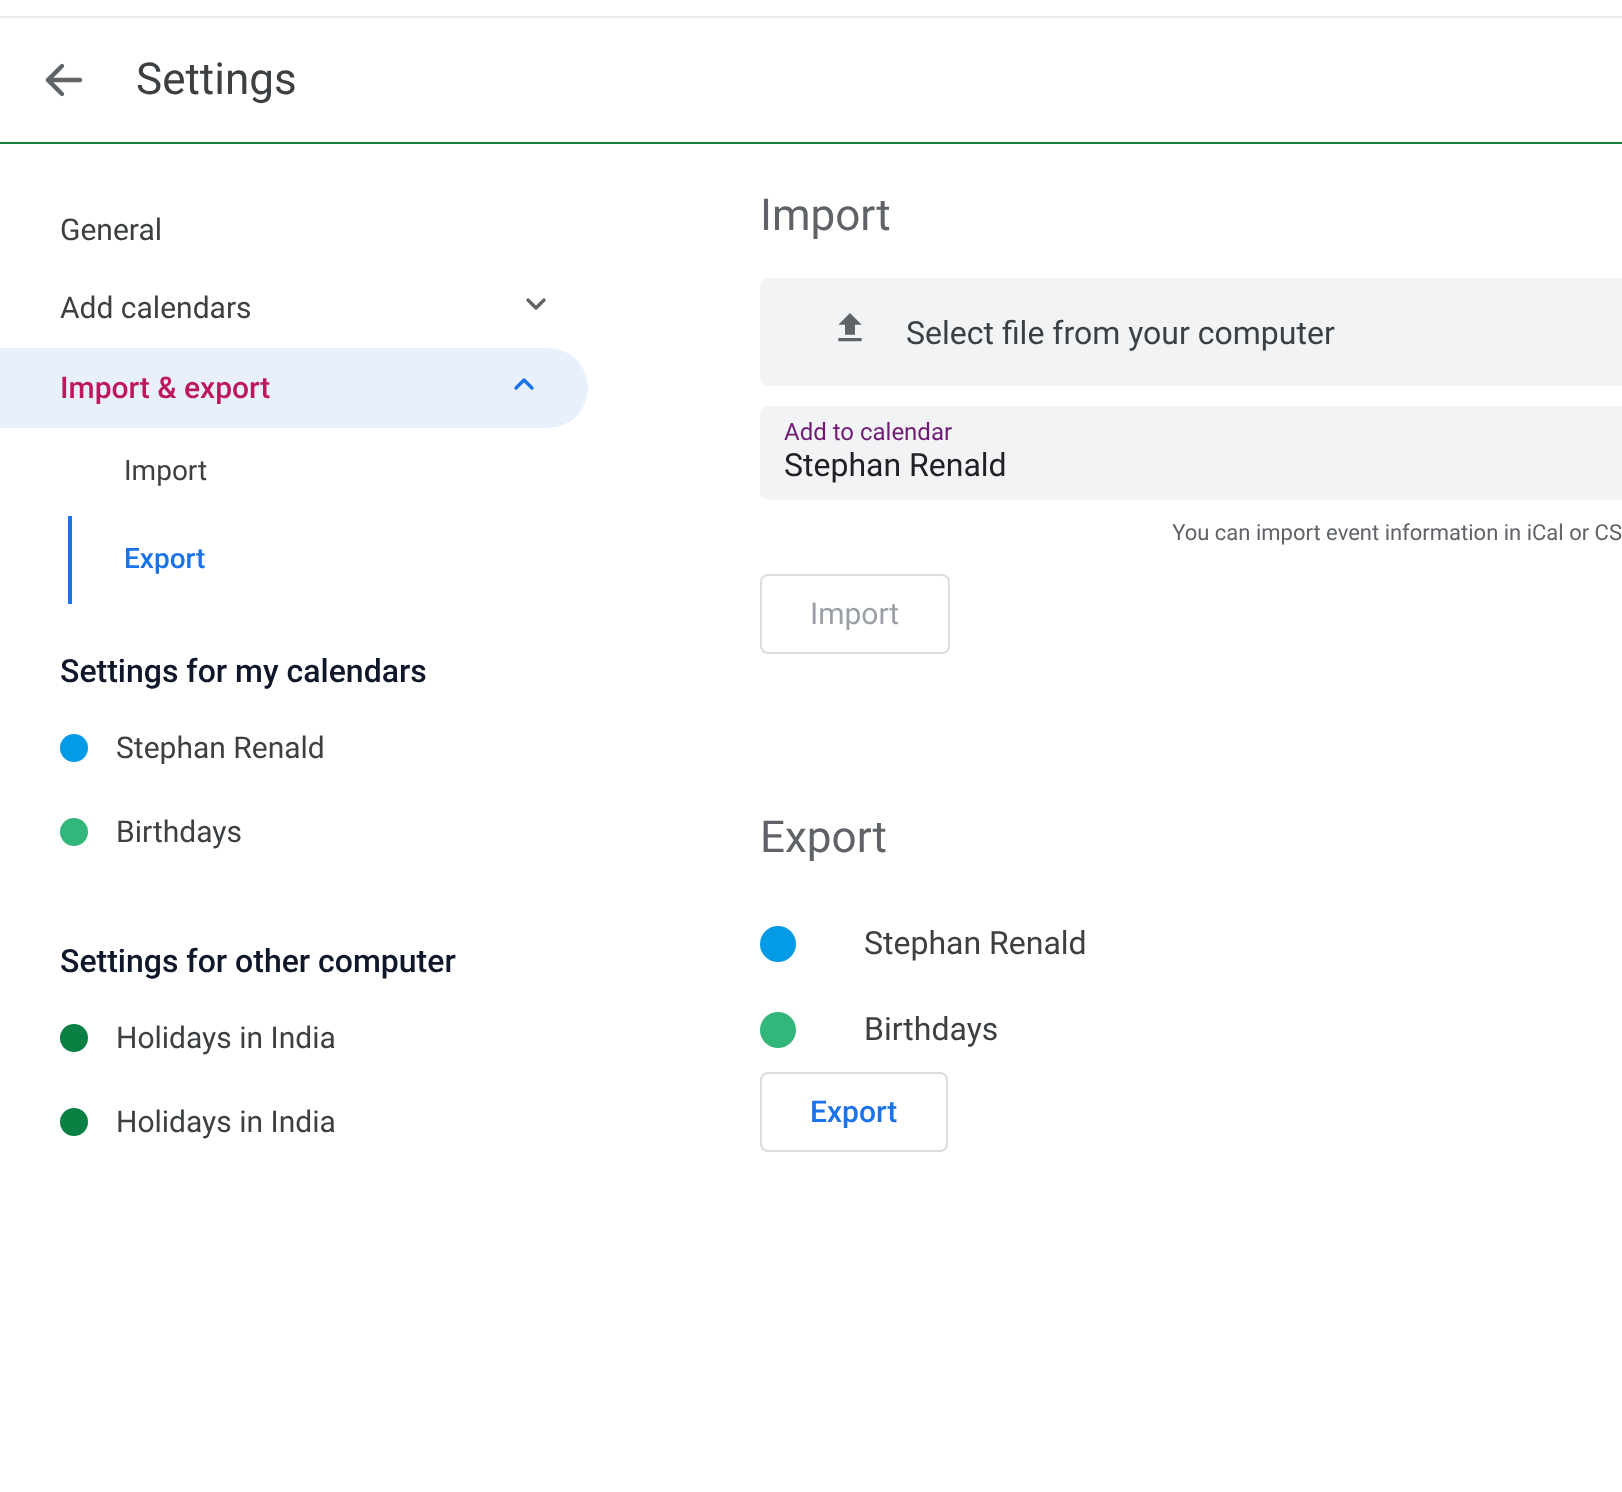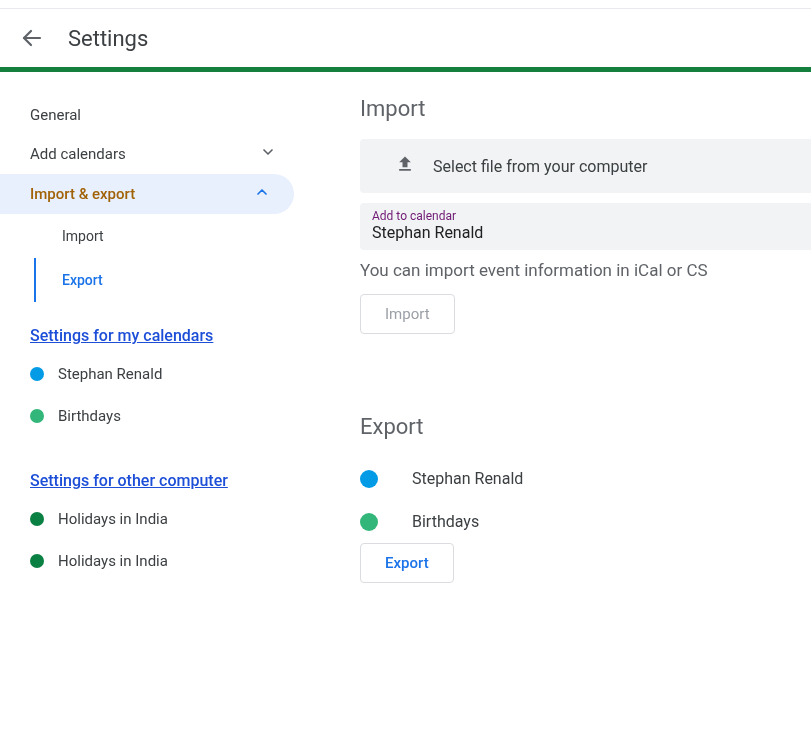--- a/index.html
+++ b/index.html
@@ -10,57 +10,58 @@
       width: 811px;
       height: 746px;
       overflow: hidden;
     }
     .header {
       display: flex;
       align-items: center;
       height: 64px;
       padding: 0 20px;
       border-top: 1px solid #e8eaed;
-      border-bottom: 5px solid #15803d;
+      border-bottom: 1px solid #15803d;
       margin-top: 8px;
     }
     .back-arrow {
       width: 24px;
       height: 24px;
       display: flex;
       align-items: center;
       justify-content: center;
       margin-right: 24px;
       cursor: pointer;
       color: #5f6368;
     }
     .header-title {
       font-size: 22px;
       font-weight: 400;
       color: #3c4043;
     }
     .content {
       display: flex;
+      gap: 20px;
     }
     .sidebar {
       width: 300px;
       padding: 24px 0 24px 0;
     }
     .sidebar-item {
       display: flex;
       align-items: center;
       justify-content: space-between;
       font-size: 15px;
       padding: 10px 24px 10px 30px;
       color: #3c4043;
       cursor: pointer;
     }
     .sidebar-item.active {
       background: #e8f0fe;
-      color: #a16207;
+      color: #be185d;
       font-weight: 500;
       border-radius: 0 24px 24px 0;
       margin-right: 6px;
     }
     .sidebar-sub {
       padding-left: 34px;
     }
     .sidebar-subitem {
       display: flex;
       align-items: center;
@@ -71,23 +72,22 @@
       cursor: pointer;
     }
     .sidebar-subitem.selected {
       color: #1a73e8;
       font-weight: 500;
       border-left: 2px solid #1a73e8;
     }
     .section-header {
       font-size: 16px;
       font-weight: 500;
-      color: #1d4ed8;
+      color: #0f172a;
       padding: 24px 24px 8px 30px;
-      text-decoration: underline;
     }
     .cal-item {
       display: flex;
       align-items: center;
       font-size: 15px;
       padding: 12px 24px 12px 30px;
       color: #3c4043;
       cursor: pointer;
     }
     .cal-dot {
@@ -133,23 +133,24 @@
     }
     .calendar-select-label {
       font-size: 12px;
       color: #701a75;
     }
     .calendar-select-value {
       font-size: 16px;
       color: #202124;
     }
     .helper-text {
-      font-size: 17px;
+      font-size: 11px;
       color: #5f6368;
       margin-bottom: 14px;
+      text-align: right;
     }
     .btn-outlined {
       border: 1px solid #dadce0;
       background: #fff;
       padding: 10px 24px;
       font-size: 15px;
       border-radius: 4px;
       cursor: pointer;
       font-family: inherit;
     }

